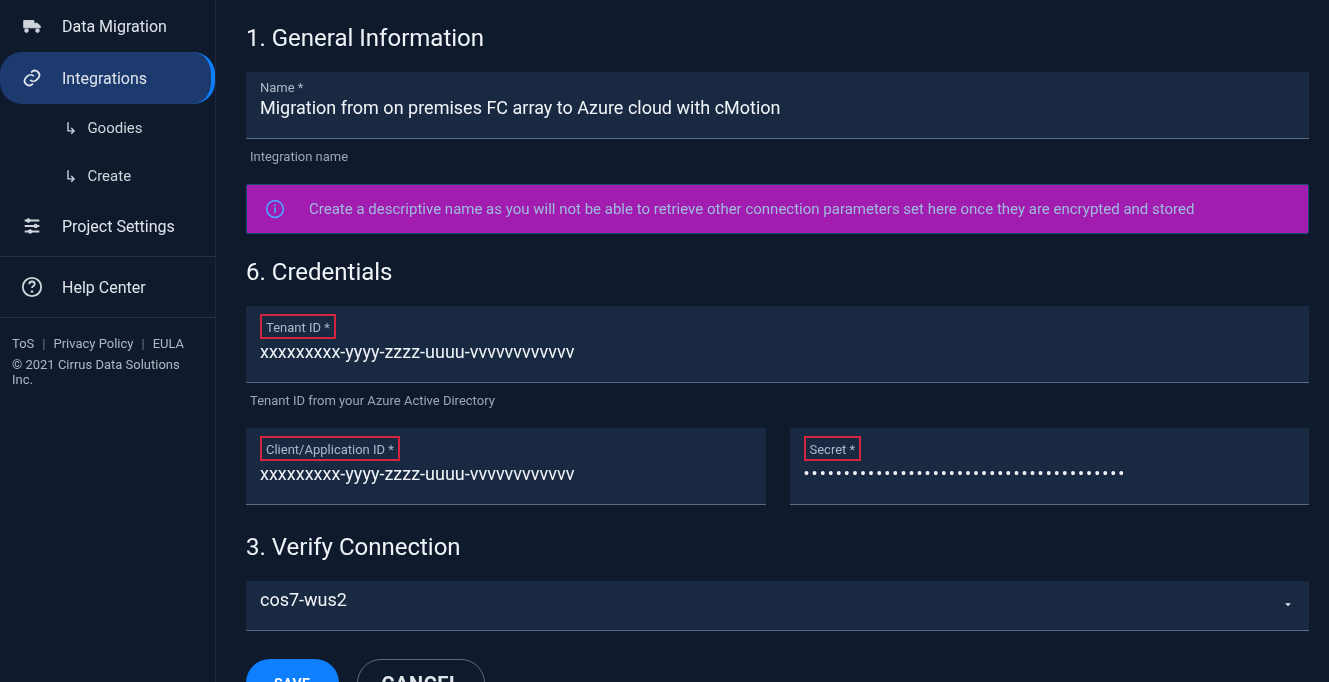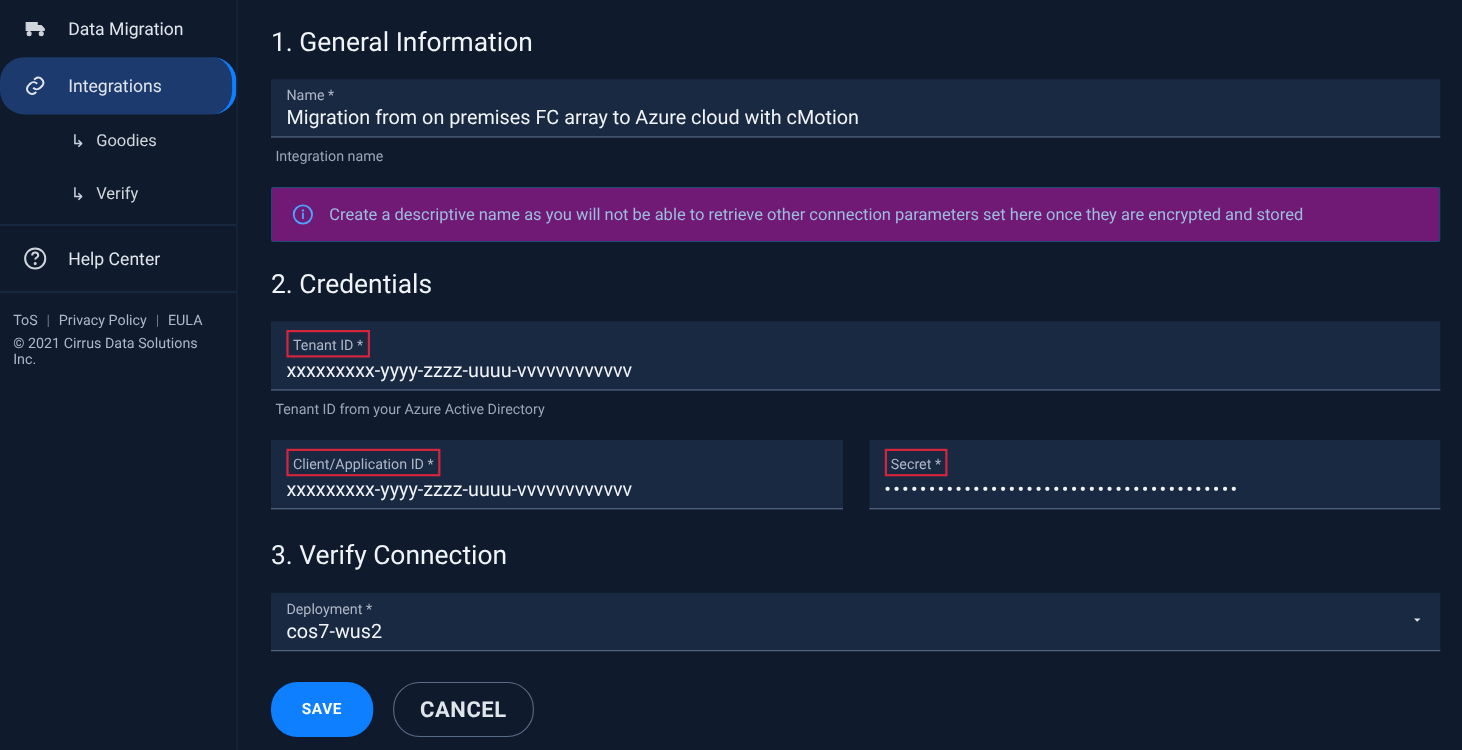--- a/index.html
+++ b/index.html
@@ -9,25 +9,25 @@
     .sidebar-item { display: flex; align-items: center; padding: 14px 20px; cursor: pointer; color: #e0e5ec; font-size: 16px; gap: 18px; }
     .sidebar-item.active { background: #1c3a6e; border-right: 4px solid #0d7fff; border-radius: 22px; }
     .sidebar-sub { padding-left: 64px; display: flex; align-items: center; gap: 10px; font-size: 15px; color: #d0d5dc; height: 48px; cursor: pointer; }
     .return-arrow { font-size: 16px; color: #c9d0db; }
     .icon { width: 24px; height: 24px; display: flex; align-items: center; justify-content: center; fill: #d0d5dc; stroke: #d0d5dc; }
     .divider { height: 1px; background: #21324d; margin: 4px 0; }
     .footer-links { padding: 14px 12px; color: #aeb7c5; font-size: 13px; }
     .footer-links .row1 { display: flex; align-items: center; gap: 8px; margin-bottom: 6px; }
     .footer-links .sep { color: #6b7690; }
     .section-title { font-size: 24px; color: #f0f4f8; margin: 24px 0 20px 0; font-weight: 400; }
-    .field { background: #1a2942; border-bottom: 1px solid #5a6b85; padding: 8px 14px 6px 14px; position: relative; }
+    .field { background: #1a2942; border-bottom: 1px solid #5a6b85; padding: 8px 14px 20px 14px; position: relative; }
     .field-label { color: #aeb7c5; font-size: 13px; margin-bottom: 2px; }
     .field-value { color: #f0f4f8; font-size: 18px; background: transparent; border: none; outline: none; width: 100%; }
     .field-hint { color: #9aa6b9; font-size: 13px; margin: 10px 0 20px 4px; }
-    .info-banner { background: #701a75; border: 1px solid #1f4a73; padding: 14px 18px; display: flex; align-items: center; gap: 14px; margin-bottom: 24px; border-radius: 2px;}
+    .info-banner { background: #a21caf; border: 1px solid #1f4a73; padding: 14px 18px; display: flex; align-items: center; gap: 24px; margin-bottom: 24px; border-radius: 2px;}
     .info-icon-wrap { color: #4aa3ff; display: flex; }
     .info-text { color: #9dbddd; font-size: 15px; }
     .row2 { display: flex; gap: 24px; margin-top: 20px; }
     .row2 .field { flex: 1; }
     .dropdown { position: relative; }
     .dropdown .chev { position: absolute; right: 14px; top: 50%; transform: translateY(-50%); }
     .highlight-box { display: inline-block; border: 2px solid #d4253f; padding: 1px 4px; margin-bottom: 2px; }
     .action-row { display: flex; gap: 18px; margin-top: 28px; }
     .btn-save { background: #0d7fff; color: #fff; border: none; padding: 12px 28px; border-radius: 24px; font-size: 14px; font-weight: 700; cursor: pointer; letter-spacing: 0.5px; }
     .btn-cancel { background: transparent; color: #e0e5ec; border: 1px solid #5a6b85; padding: 12px 24px; border-radius: 24px; font-size: 20px; font-weight: 700; cursor: pointer; letter-spacing: 0.5px; }
@@ -51,21 +51,32 @@
         </svg>
     </span>
     <span>Integrations</span>
   </div>
   <div class="sidebar-sub">
     <span class="return-arrow">↳</span>
     <span>Goodies</span>
   </div>
   <div class="sidebar-sub">
     <span class="return-arrow">↳</span>
-    <span>Verify</span>
+    <span>Create</span>
+  </div>
+  <div class="sidebar-item">
+    <span class="icon">
+      <svg viewBox="0 0 24 24" width="22" height="22">
+          <path stroke="#d0d5dc" stroke-width="2" d="M4 6h16M4 12h16M4 18h16"></path>
+          <circle cx="8" cy="6" r="2" fill="#d0d5dc"></circle>
+          <circle cx="16" cy="12" r="2" fill="#d0d5dc"></circle>
+          <circle cx="10" cy="18" r="2" fill="#d0d5dc"></circle>
+        </svg>
+    </span>
+    <span>Project Settings</span>
   </div>
   <div class="divider"></div>
   <div class="sidebar-item">
     <span class="icon">
       <svg viewBox="0 0 24 24" width="22" height="22">
           <circle cx="12" cy="12" r="10" fill="none" stroke="#d0d5dc" stroke-width="2"></circle>
           <path fill="none" stroke="#d0d5dc" stroke-width="2" d="M9 9a3 3 0 116 0c0 2-3 2-3 4"></path>
           <circle cx="12" cy="17" r="1" fill="#d0d5dc"></circle>
         </svg>
     </span>
@@ -97,21 +108,21 @@
     <span class="info-icon-wrap">
       <svg viewBox="0 0 24 24" width="20" height="20">
           <circle cx="12" cy="12" r="10" fill="none" stroke="#4aa3ff" stroke-width="2"></circle>
           <circle cx="12" cy="7.5" r="1.3" fill="#4aa3ff"></circle>
           <rect x="11" y="10" width="2" height="7" fill="#4aa3ff"></rect>
         </svg>
     </span>
     <span class="info-text">Create a descriptive name as you will not be able to retrieve other connection parameters set here once they are encrypted and stored</span>
   </div>
 
-  <h2 class="section-title">2. Credentials</h2>
+  <h2 class="section-title">6. Credentials</h2>
 
   <div class="field">
     <div><span class="highlight-box"><span class="field-label">Tenant ID *</span></span></div>
     <input class="field-value" value="xxxxxxxxx-yyyy-zzzz-uuuu-vvvvvvvvvvvv" style="">
   </div>
   <div class="field-hint">Tenant ID from your Azure Active Directory</div>
 
   <div class="row2">
     <div class="field">
       <div><span class="highlight-box"><span class="field-label">Client/Application ID *</span></span></div>
@@ -119,21 +130,20 @@
     </div>
     <div class="field">
       <div><span class="highlight-box"><span class="field-label">Secret *</span></span></div>
       <input class="field-value" type="text" style="letter-spacing: 2px;" value="••••••••••••••••••••••••••••••••••••••••">
     </div>
   </div>
 
   <h2 class="section-title" style="margin-top:28px;">3. Verify Connection</h2>
 
   <div class="field dropdown">
-    <div class="field-label">Deployment *</div>
     <div class="field-value">cos7-wus2</div>
     <span class="chev">
       <svg viewBox="0 0 24 24" width="14" height="14">
           <path fill="#e0e5ec" d="M7 10l5 5 5-5z"></path>
         </svg>
     </span>
   </div>
 
   <div class="action-row">
     <button class="btn-save">SAVE</button>

